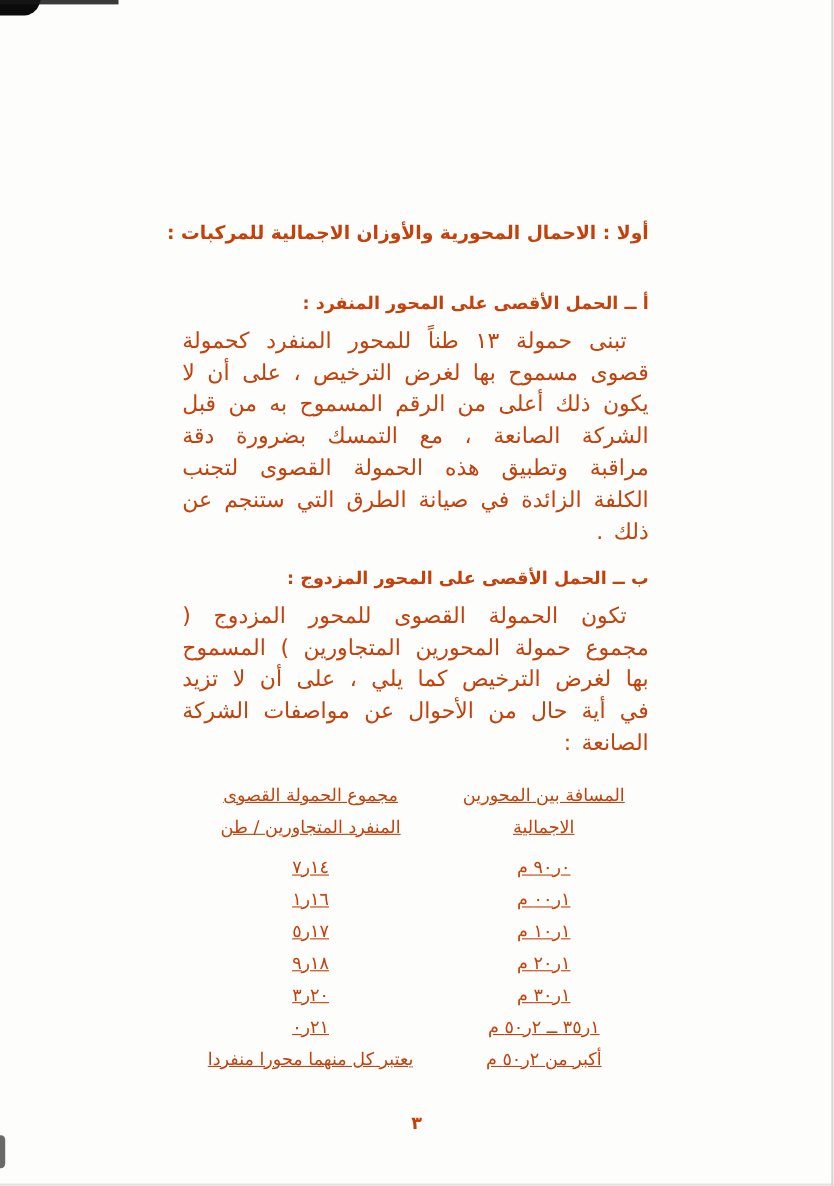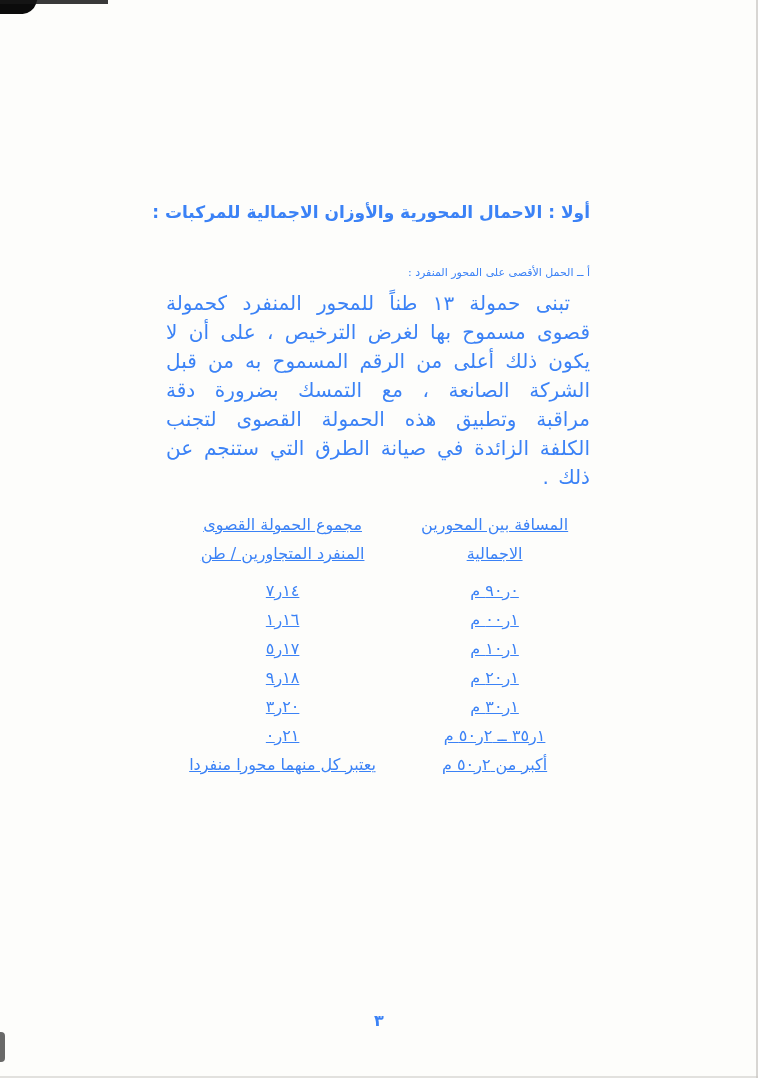--- a/index.html
+++ b/index.html
@@ -6,21 +6,21 @@
   html, body { width: 758px; height: 1078px; }
   body { background: #ffffff; }
 
   .page {
     position: relative;
     width: 758px;
     height: 1078px;
     background: #fdfdfb;
     font-family: "DejaVu Sans", sans-serif;
     direction: rtl;
-    color: #3b82f6;
+    color: #c2410c;
     overflow: hidden;
   }
 
   
   .artifact { position: absolute; pointer-events: none; }
   .artifact-corner {
     top: 0; left: 0; width: 40px; height: 14px;
     background: #0b0b0b;
     border-radius: 0 0 10px 2px;
     transform: skewX(-18deg) translateX(-5px);
@@ -52,22 +52,22 @@
 
   .title {
     font-size: 17px;
     font-weight: 700;
     text-align: right;
     white-space: nowrap;
     margin-bottom: 44px;
   }
 
   .heading {
-    font-size: 11px;
-    font-weight: 400;
+    font-size: 16px;
+    font-weight: 700;
     margin-bottom: 10px;
   }
 
   .body-par {
     font-size: 20px;
     line-height: 29px;
     text-align: justify;
     text-indent: 20px;
     word-spacing: 3px;
     margin-bottom: 18px;
@@ -116,20 +116,24 @@
 
   <main class="content">
 
     <h1 class="title">أولا : الاحمال المحورية والأوزان الاجمالية للمركبات :</h1>
 
     <section class="sec sec-a">
       <h2 class="heading">أ ــ الحمل الأقصى على المحور المنفرد :</h2>
       <p class="body-par">تبنى حمولة ١٣ طناً للمحور المنفرد كحمولة قصوى مسموح بها لغرض الترخيص ، على أن لا يكون ذلك أعلى من الرقم المسموح به من قبل الشركة الصانعة ، مع التمسك بضرورة دقة مراقبة وتطبيق هذه الحمولة القصوى لتجنب الكلفة الزائدة في صيانة الطرق التي ستنجم عن ذلك .</p>
     </section>
 
+    <section class="sec sec-b">
+      <h2 class="heading">ب ــ الحمل الأقصى على المحور المزدوج :</h2>
+      <p class="body-par">تكون الحمولة القصوى للمحور المزدوج ( مجموع حمولة المحورين المتجاورين ) المسموح بها لغرض الترخيص كما يلي ، على أن لا تزيد في أية حال من الأحوال عن مواصفات الشركة الصانعة :</p>
+    </section>
 
     <table class="axle-table">
       <thead>
         <tr>
           <th class="col-distance">
             <div class="hdr-line">المسافة بين المحورين</div>
             <div class="hdr-line">الاجمالية</div>
           </th>
           <th class="col-load">
             <div class="hdr-line">مجموع الحمولة القصوى</div>

